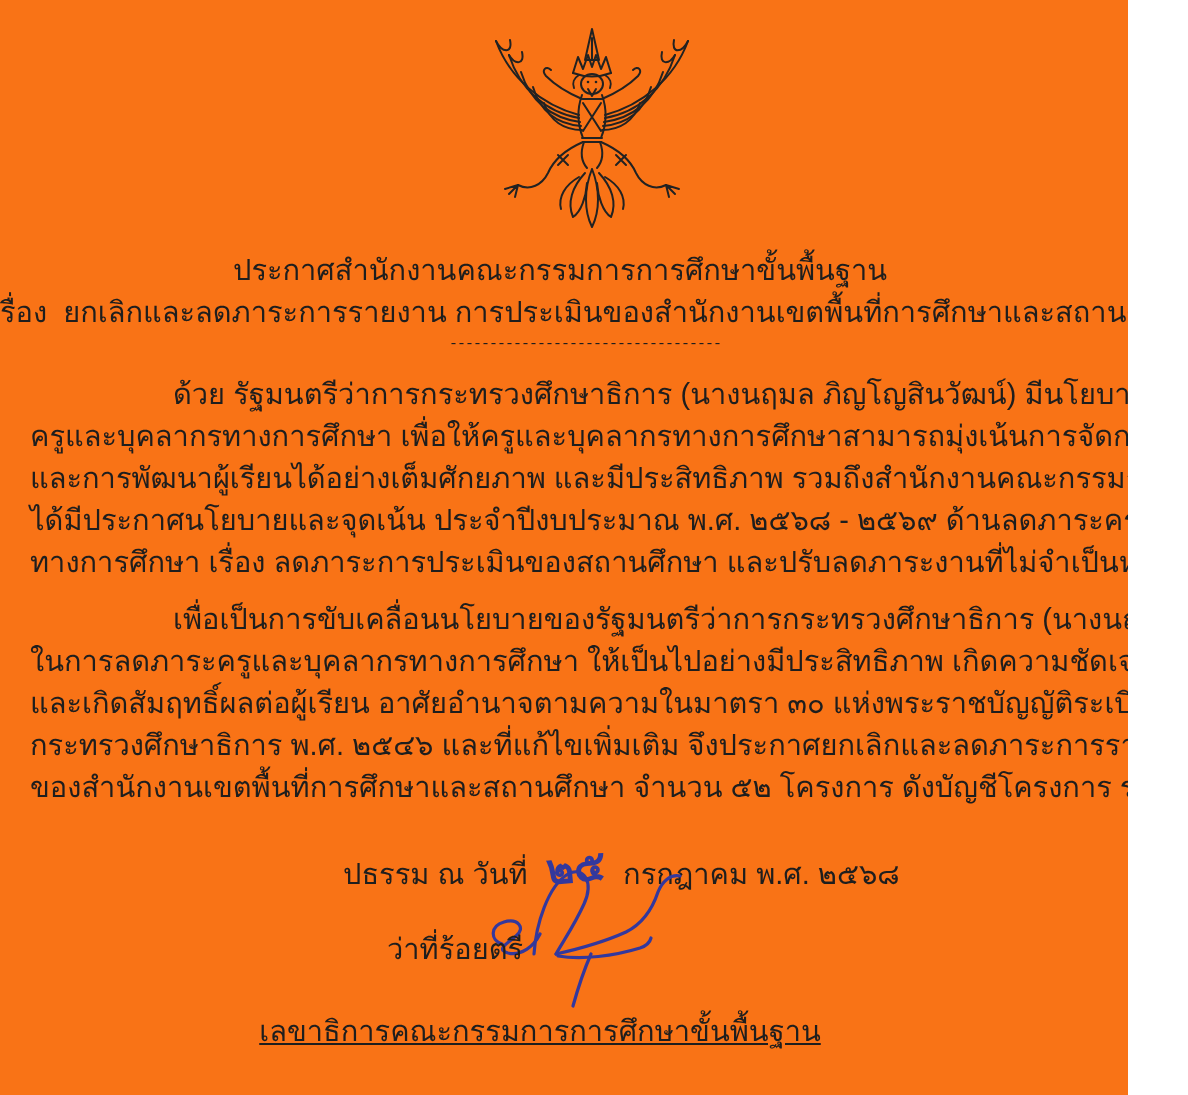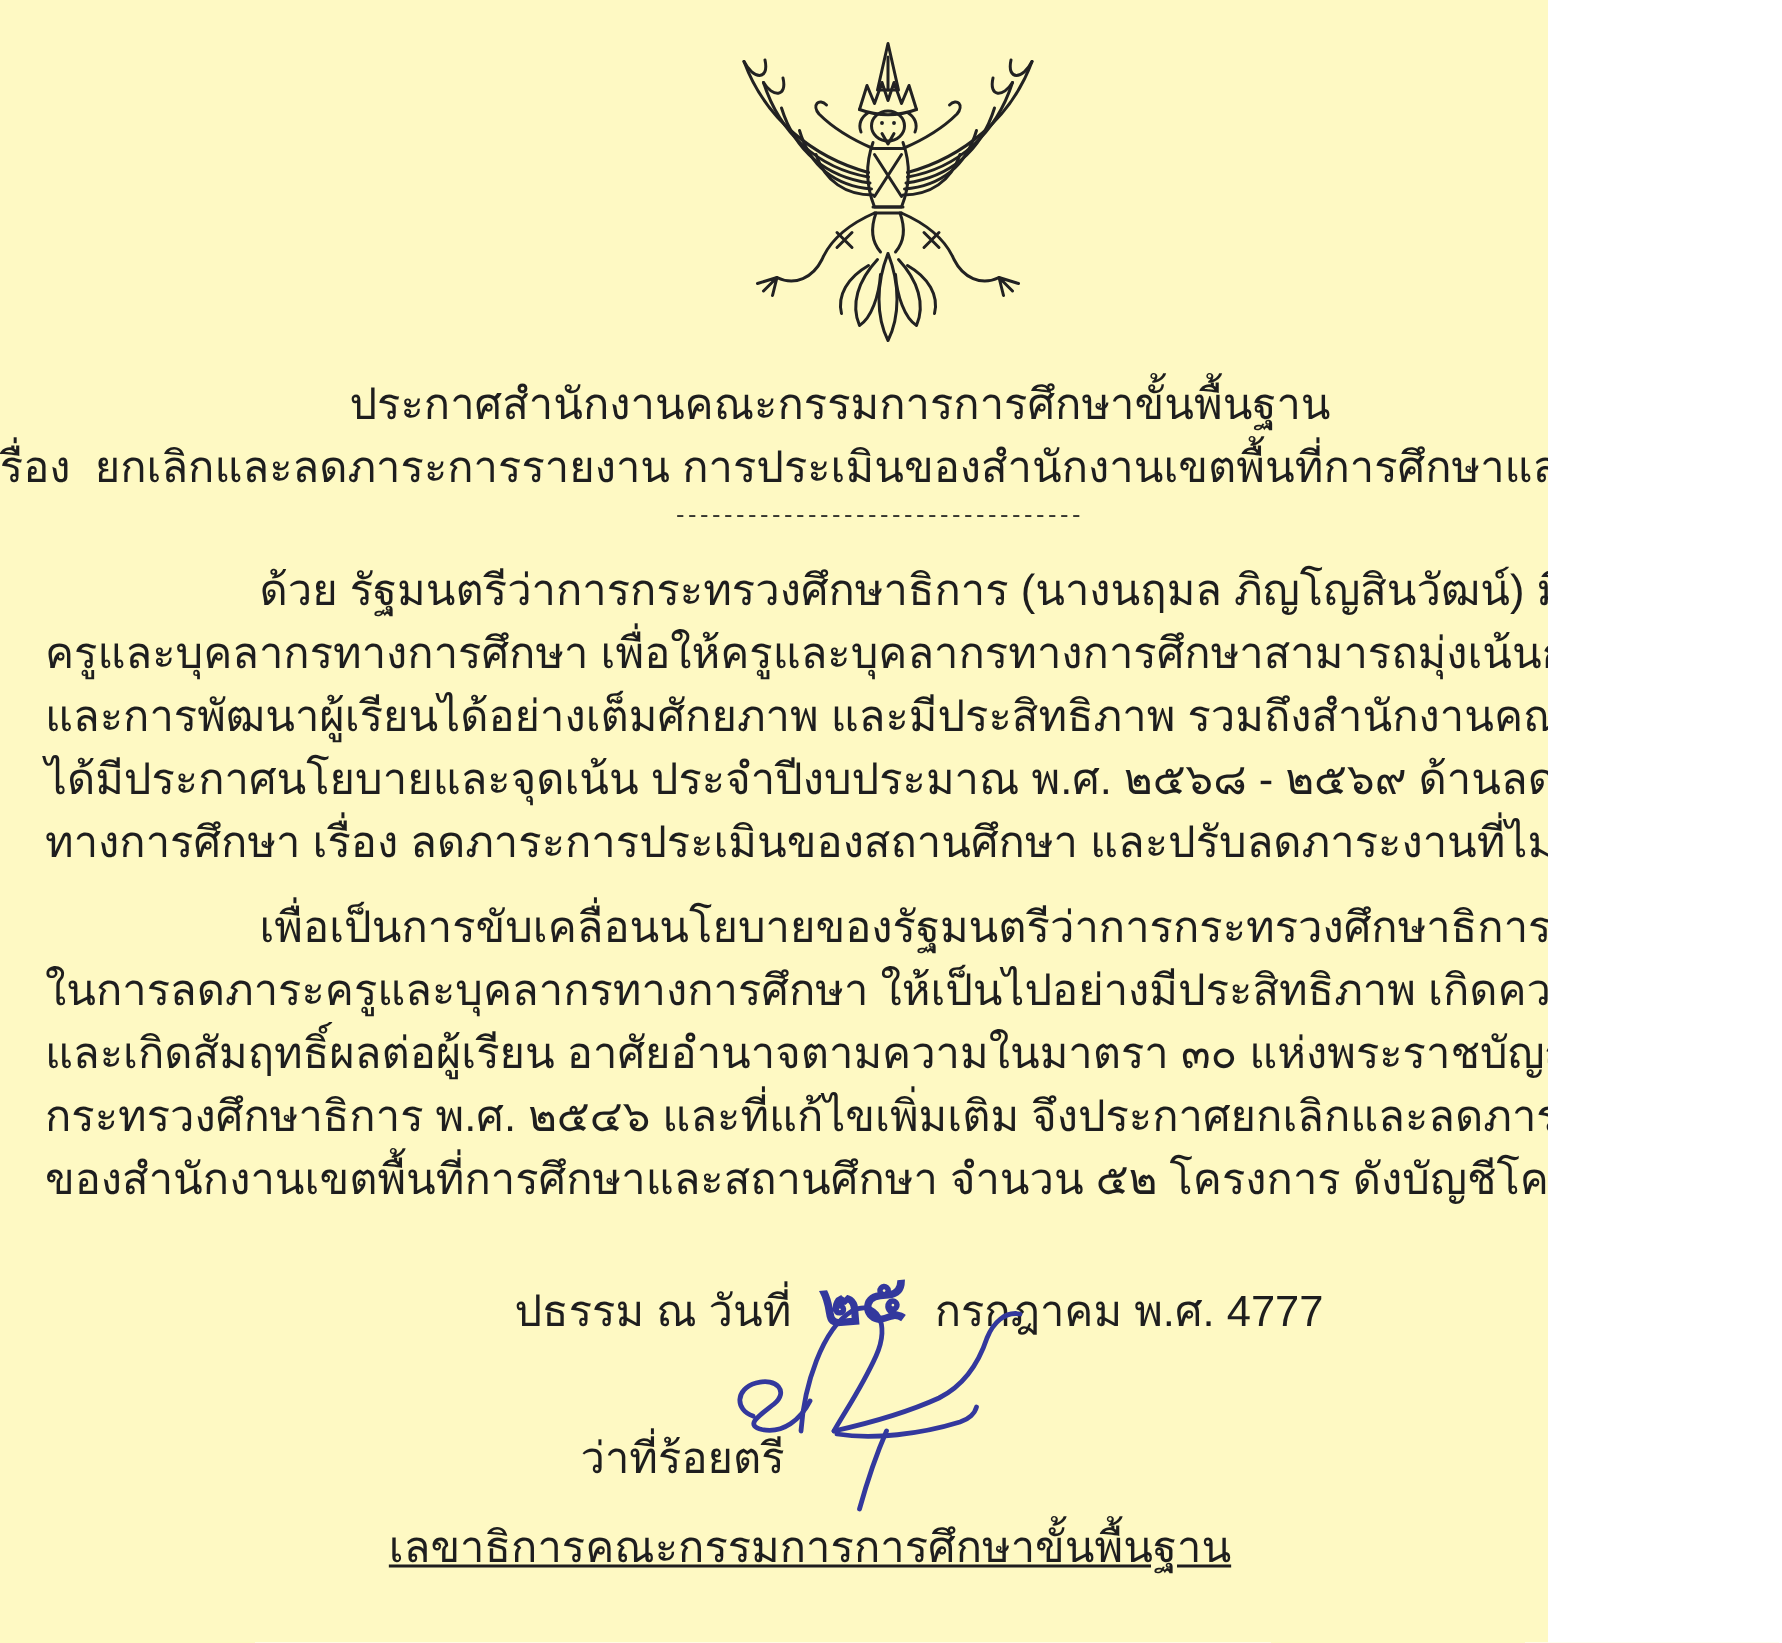--- a/index.html
+++ b/index.html
@@ -1,19 +1,19 @@
 <!DOCTYPE html>
 <html><head>
 <meta charset="utf-8">
 <style>
   html,body{margin:0;padding:0;background:#ffffff;}
   .page{
     position:relative;
-    width:1032px;height:1095px;
-    background:#fef9c3;
+    width:1128px;height:1095px;
+    background:#f97316;
     color:#1e1e1e;
     font-family:"Liberation Sans","DejaVu Sans",sans-serif;
     overflow:hidden;
   }
   .line{
     position:absolute;
     white-space:pre;
     font-size:29px;
     line-height:40px;
     color:#1e1e1e;
@@ -35,21 +35,21 @@
   .date-row{position:absolute;left:343px;top:836px;font-size:29px;white-space:pre;}
   .day{
     color:#33389d;
     font-size:42px;
     font-weight:bold;
     display:inline-block;
     transform:rotate(-5deg);
     position:relative;top:-2px;
     margin:0 18px;
   }
-  .sig-rank{position:absolute;left:387px;top:926px;font-size:29px;white-space:pre;margin-top:23px;}
+  .sig-rank{position:absolute;left:387px;top:926px;font-size:29px;white-space:pre;}
   .sig-name{position:absolute;left:603px;top:964px;transform:translateX(-50%);font-size:29px;white-space:pre;}
   .sig-pos{position:absolute;left:540px;top:1008px;transform:translateX(-50%);font-size:29px;white-space:pre;text-decoration:underline;}
   .sig-svg{position:absolute;left:478px;top:858px;}
 </style>
 </head>
 <body>
 
 <div class="page">
 
   <svg class="emblem" width="220" height="212" viewBox="0 0 220 212">
@@ -110,21 +110,21 @@
   <div class="line body-line" style="top:458px">และการพัฒนาผู้เรียนได้อย่างเต็มศักยภาพ และมีประสิทธิภาพ รวมถึงสำนักงานคณะกรรมการการศึกษาขั้นพื้นฐาน</div>
   <div class="line body-line" style="top:500px">ได้มีประกาศนโยบายและจุดเน้น ประจำปีงบประมาณ พ.ศ. ๒๕๖๘ - ๒๕๖๙ ด้านลดภาระครูและบุคลากร</div>
   <div class="line body-line" style="top:542px">ทางการศึกษา เรื่อง ลดภาระการประเมินของสถานศึกษา และปรับลดภาระงานที่ไม่จำเป็นหรือซ้ำซ้อน</div>
 
   <div class="line body-line indent" style="top:599px">เพื่อเป็นการขับเคลื่อนนโยบายของรัฐมนตรีว่าการกระทรวงศึกษาธิการ (นางนฤมล ภิญโญสินวัฒน์)</div>
   <div class="line body-line" style="top:641px">ในการลดภาระครูและบุคลากรทางการศึกษา ให้เป็นไปอย่างมีประสิทธิภาพ เกิดความชัดเจนเป็นรูปธรรม</div>
   <div class="line body-line" style="top:683px">และเกิดสัมฤทธิ์ผลต่อผู้เรียน อาศัยอำนาจตามความในมาตรา ๓๐ แห่งพระราชบัญญัติระเบียบบริหารราชการ</div>
   <div class="line body-line" style="top:725px">กระทรวงศึกษาธิการ พ.ศ. ๒๕๔๖ และที่แก้ไขเพิ่มเติม จึงประกาศยกเลิกและลดภาระการรายงาน การประเมิน</div>
   <div class="line body-line" style="top:767px">ของสำนักงานเขตพื้นที่การศึกษาและสถานศึกษา จำนวน ๕๒ โครงการ ดังบัญชีโครงการ รายละเอียดแนบท้ายนี้</div>
 
-  <div class="date-row"><span>ปธรรม ณ วันที่</span><span class="day">๒๕</span><span>กรกฎาคม พ.ศ. 4777</span></div>
+  <div class="date-row"><span>ปธรรม ณ วันที่</span><span class="day">๒๕</span><span>กรกฎาคม พ.ศ. ๒๕๖๘</span></div>
 
   <svg class="sig-svg" width="210" height="150" viewBox="0 0 210 150">
     <g stroke="#33389d" fill="none" stroke-width="3.2" stroke-linecap="round" stroke-linejoin="round">
       <path d="M24 86 C12 82 12 68 26 64 C40 60 48 70 38 78 C28 86 18 92 30 95 C44 98 56 88 62 76"></path>
       <path d="M56 96 C58 66 70 28 90 16 C106 8 116 24 106 46 C97 66 86 82 78 96"></path>
       <path d="M78 96 C96 92 126 84 148 74 C164 66 174 52 180 34 C184 24 192 16 202 18"></path>
       <path d="M80 98 C104 102 136 98 162 90 C168 88 172 84 173 80"></path>
       <path d="M95 148 C100 130 106 112 113 96"></path>
     </g>
   </svg>

